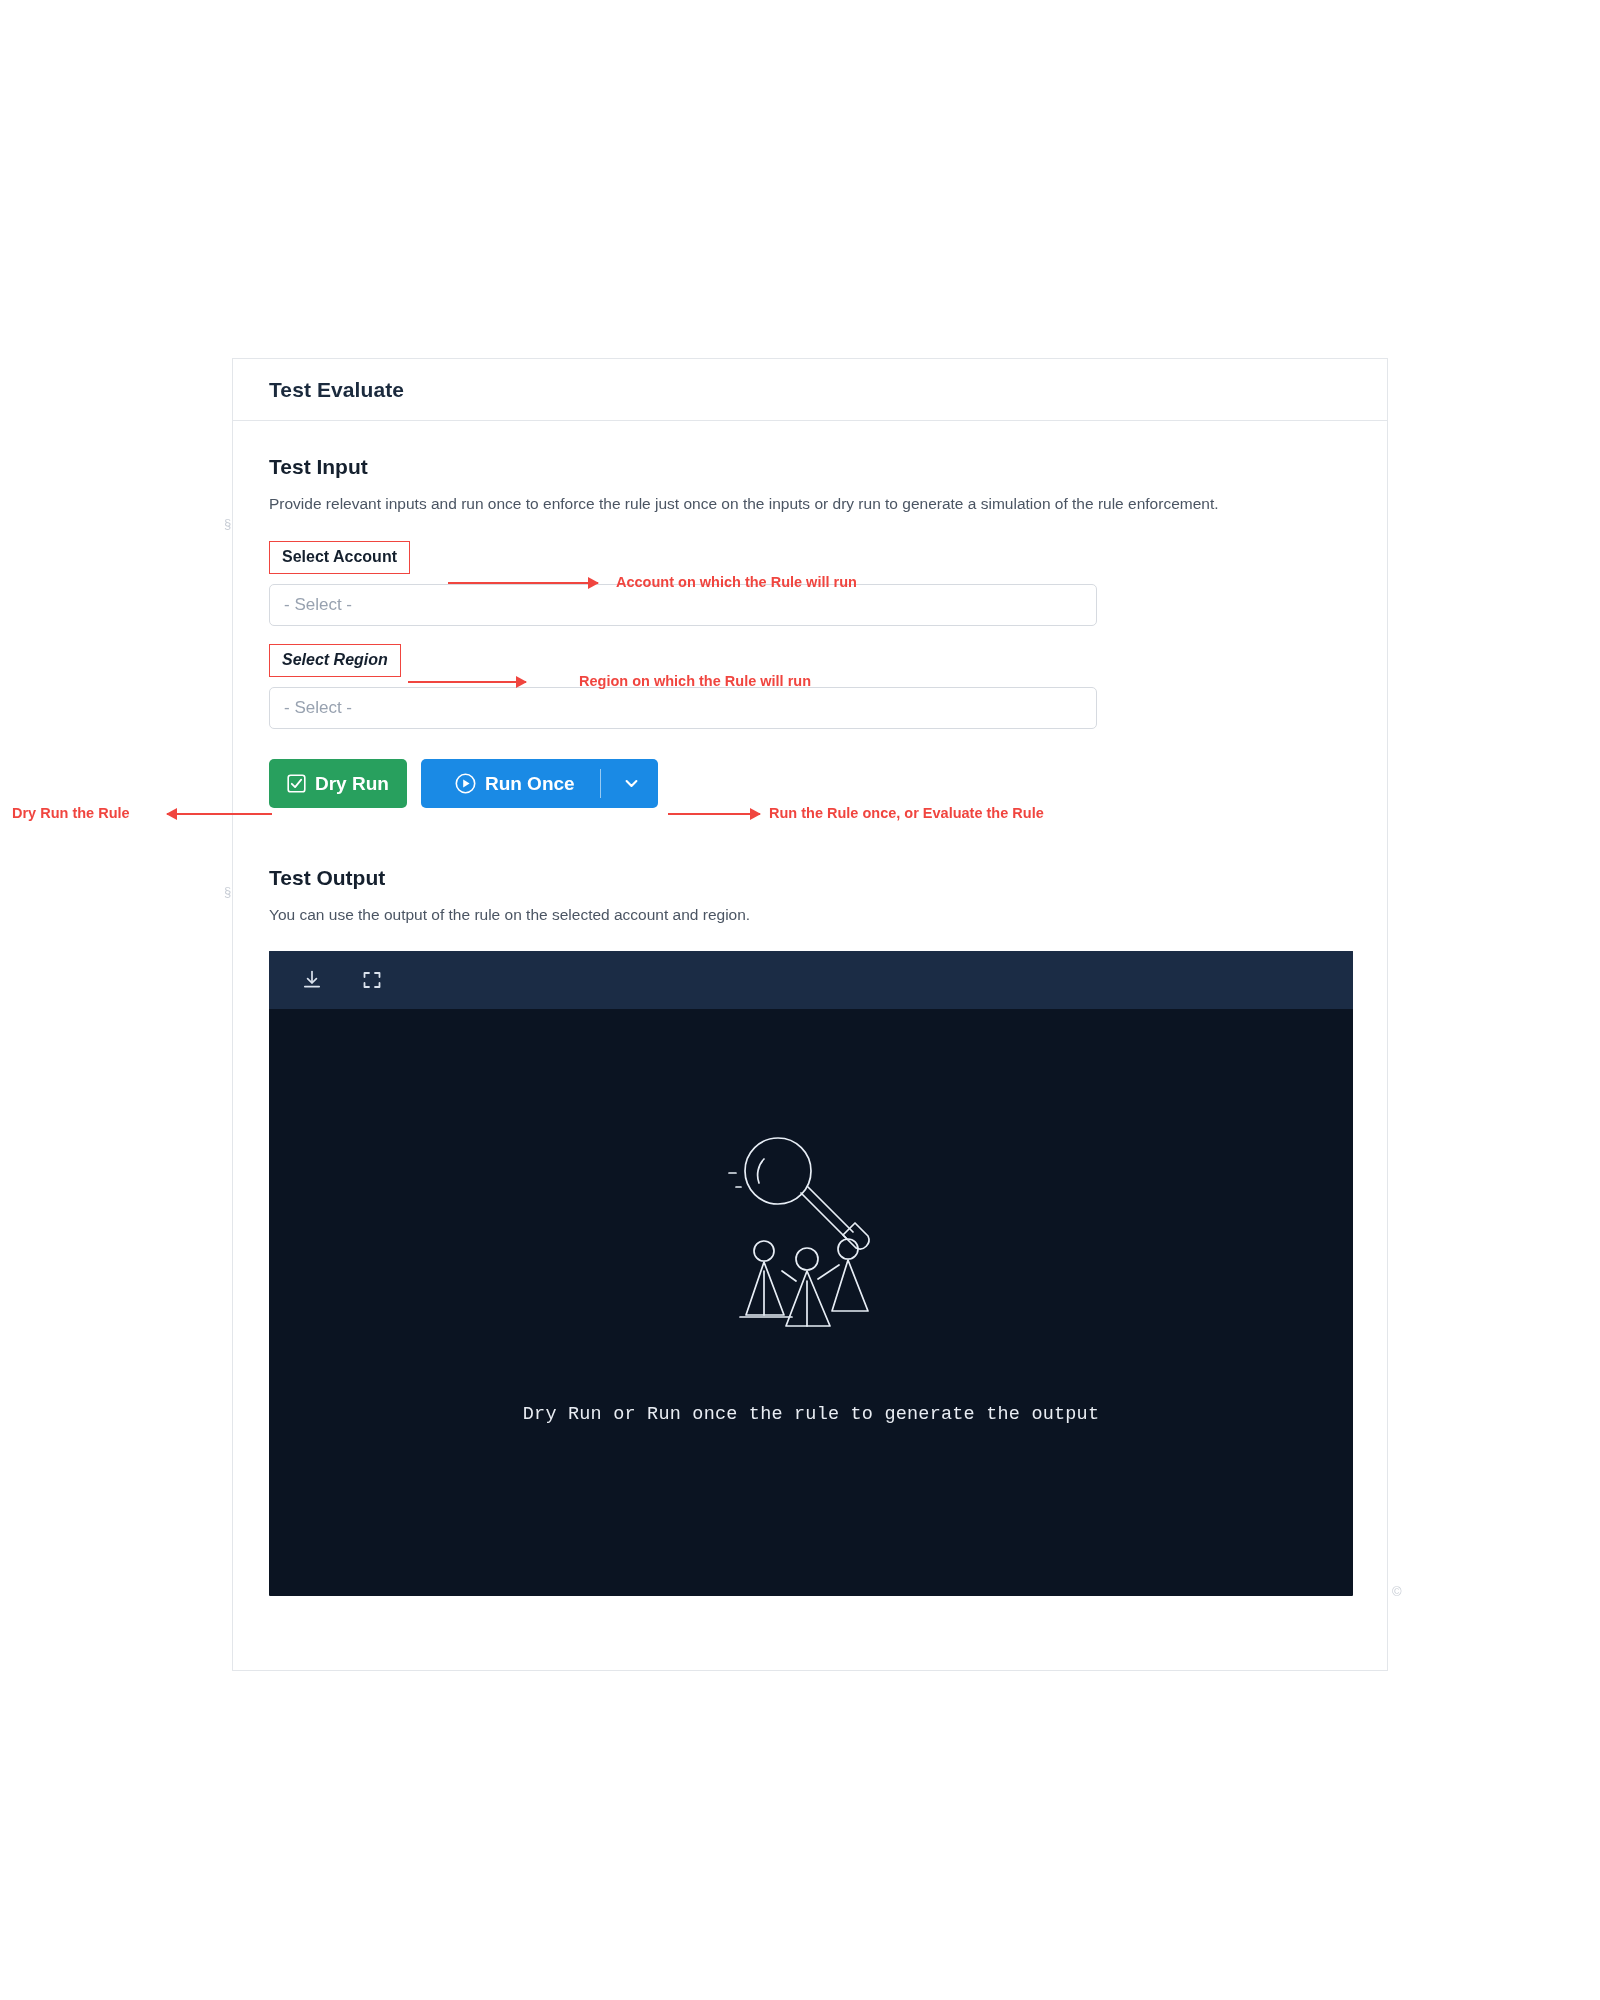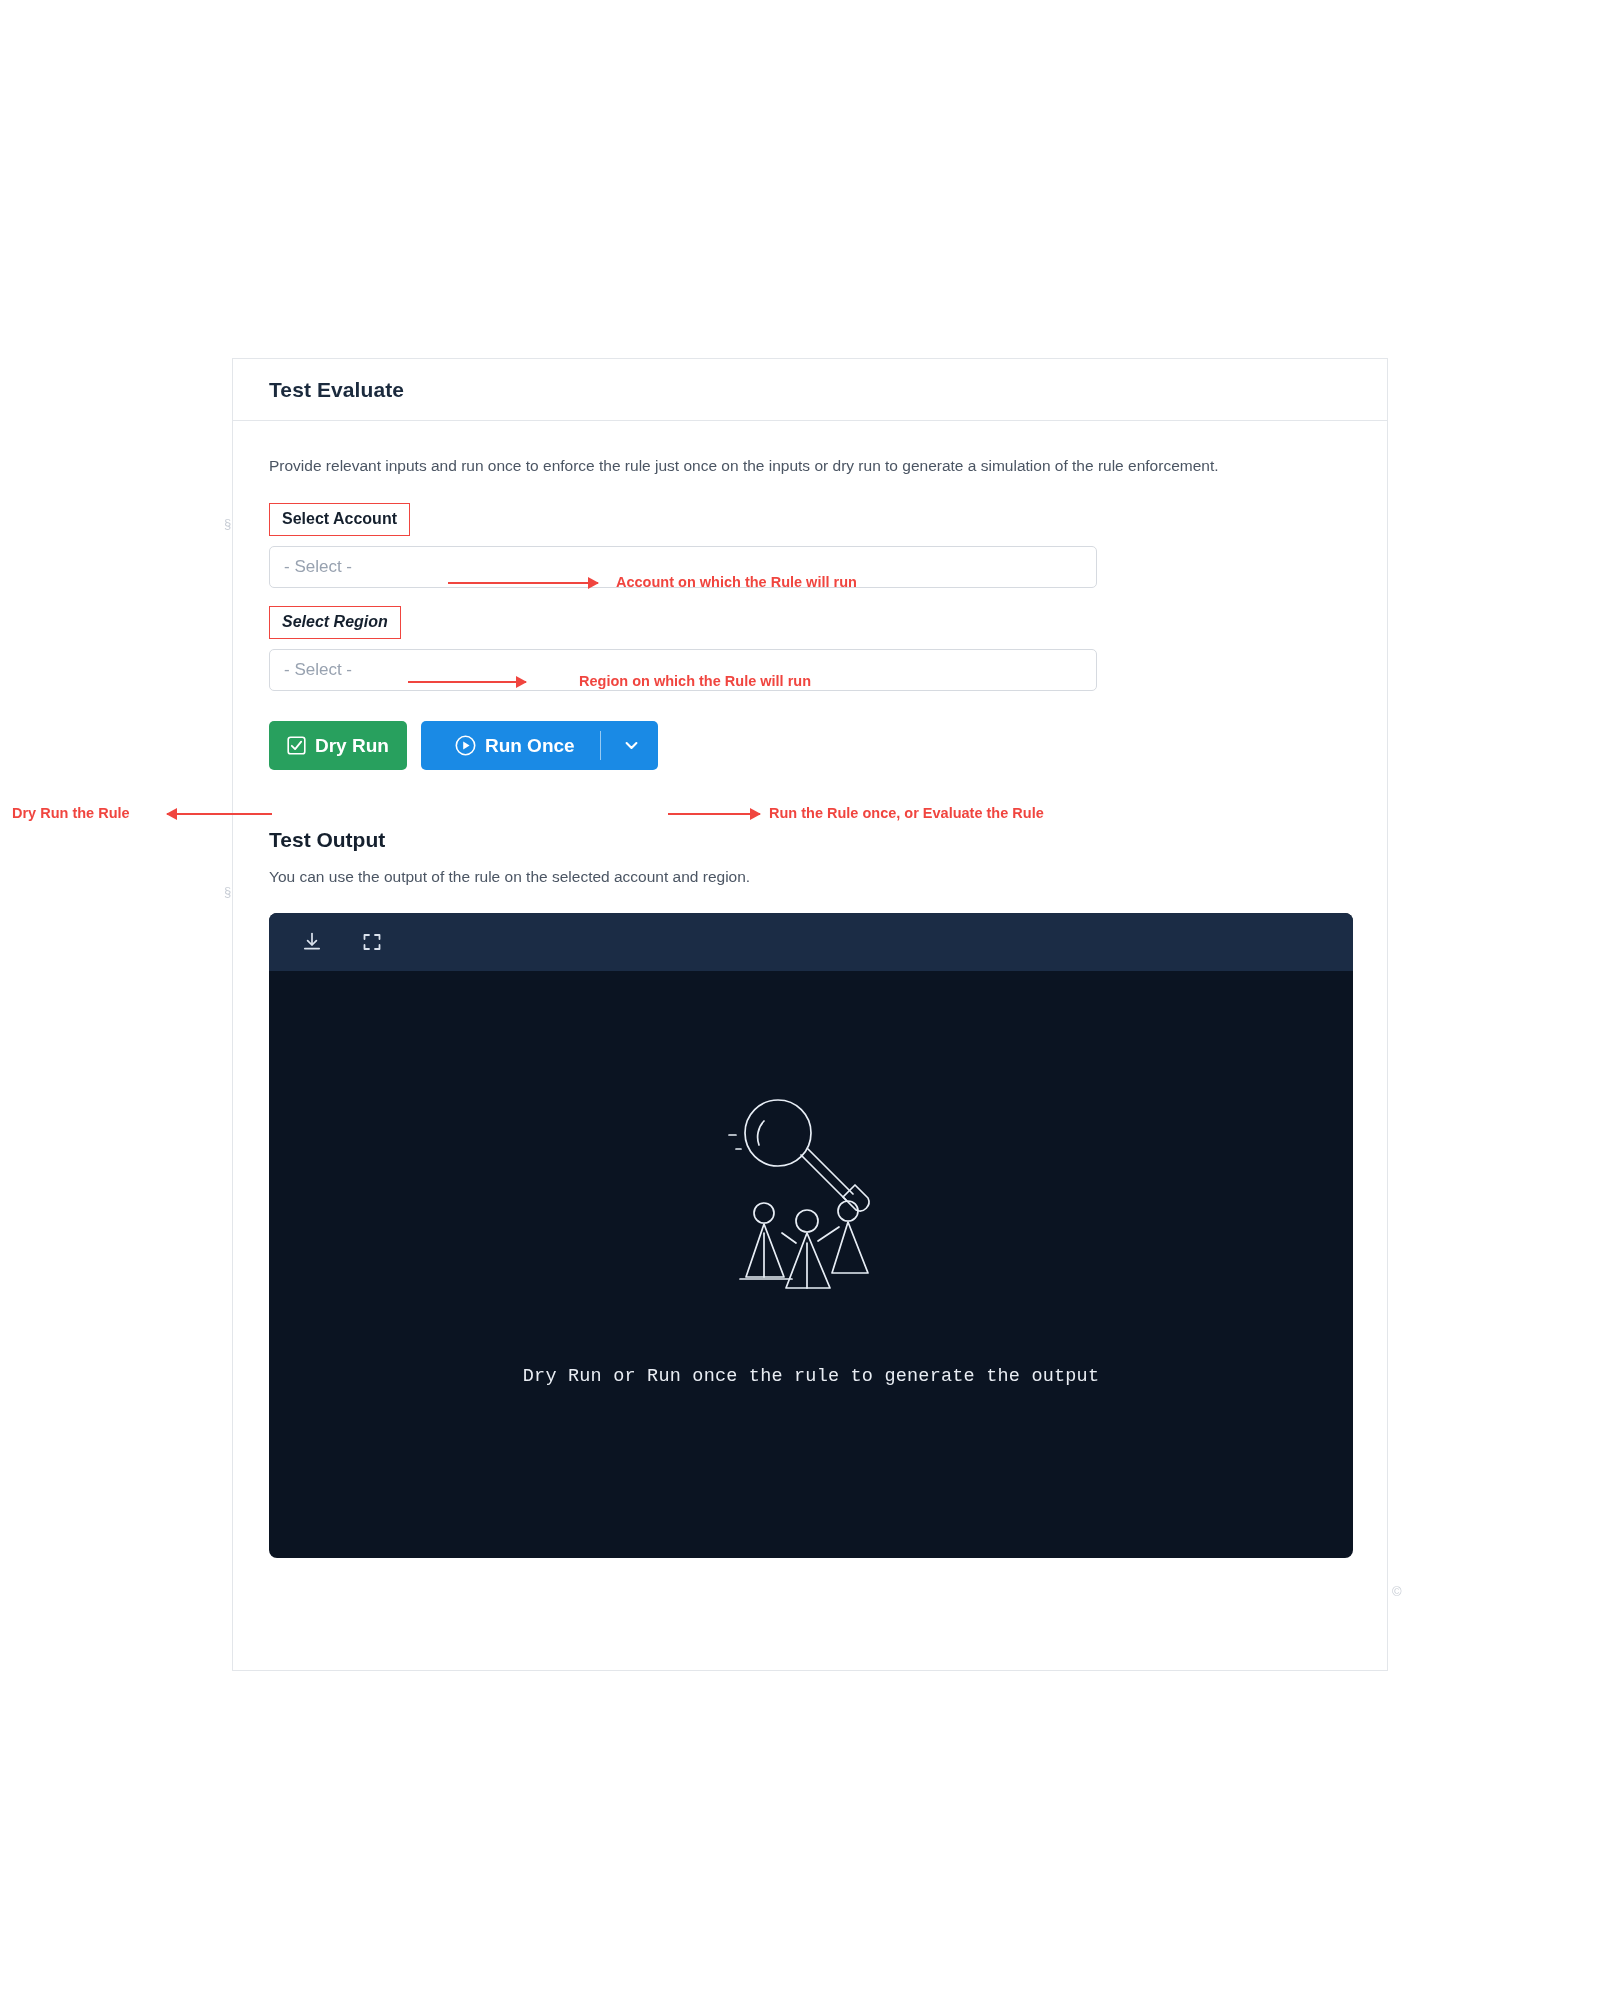--- a/index.html
+++ b/index.html
@@ -158,21 +158,21 @@
   .out-title {
     margin-top: 58px;
   }
   .out-desc { margin-bottom: 0; }
 
   .terminal {
     margin-top: 24px;
     width: 1084px;
     height: 645px;
     background: #0b1422;
-    border-radius: 8px;
+    border-radius: 1px;
     overflow: hidden;
     position: relative;
   }
   .terminal-bar {
     height: 58px;
     background: #1b2c45;
     display: flex;
     align-items: center;
     padding-left: 30px;
     gap: 34px;
@@ -260,20 +260,21 @@
 
   <div class="panel">
 
     <div class="panel-header">
       <span class="panel-header-title">Test Evaluate</span>
     </div>
 
     <div class="panel-body">
 
       
+      <h2 class="section-title">Test Input</h2>
       <p class="section-desc">Provide relevant inputs and run once to enforce the rule just once on the inputs or dry run to generate a simulation of the rule enforcement.</p>
 
       <div class="field-label-box">
         <span class="field-label">Select Account</span>
       </div>
 
       <div class="select-input">
         <span class="ph">- Select -</span>
       </div>
 

